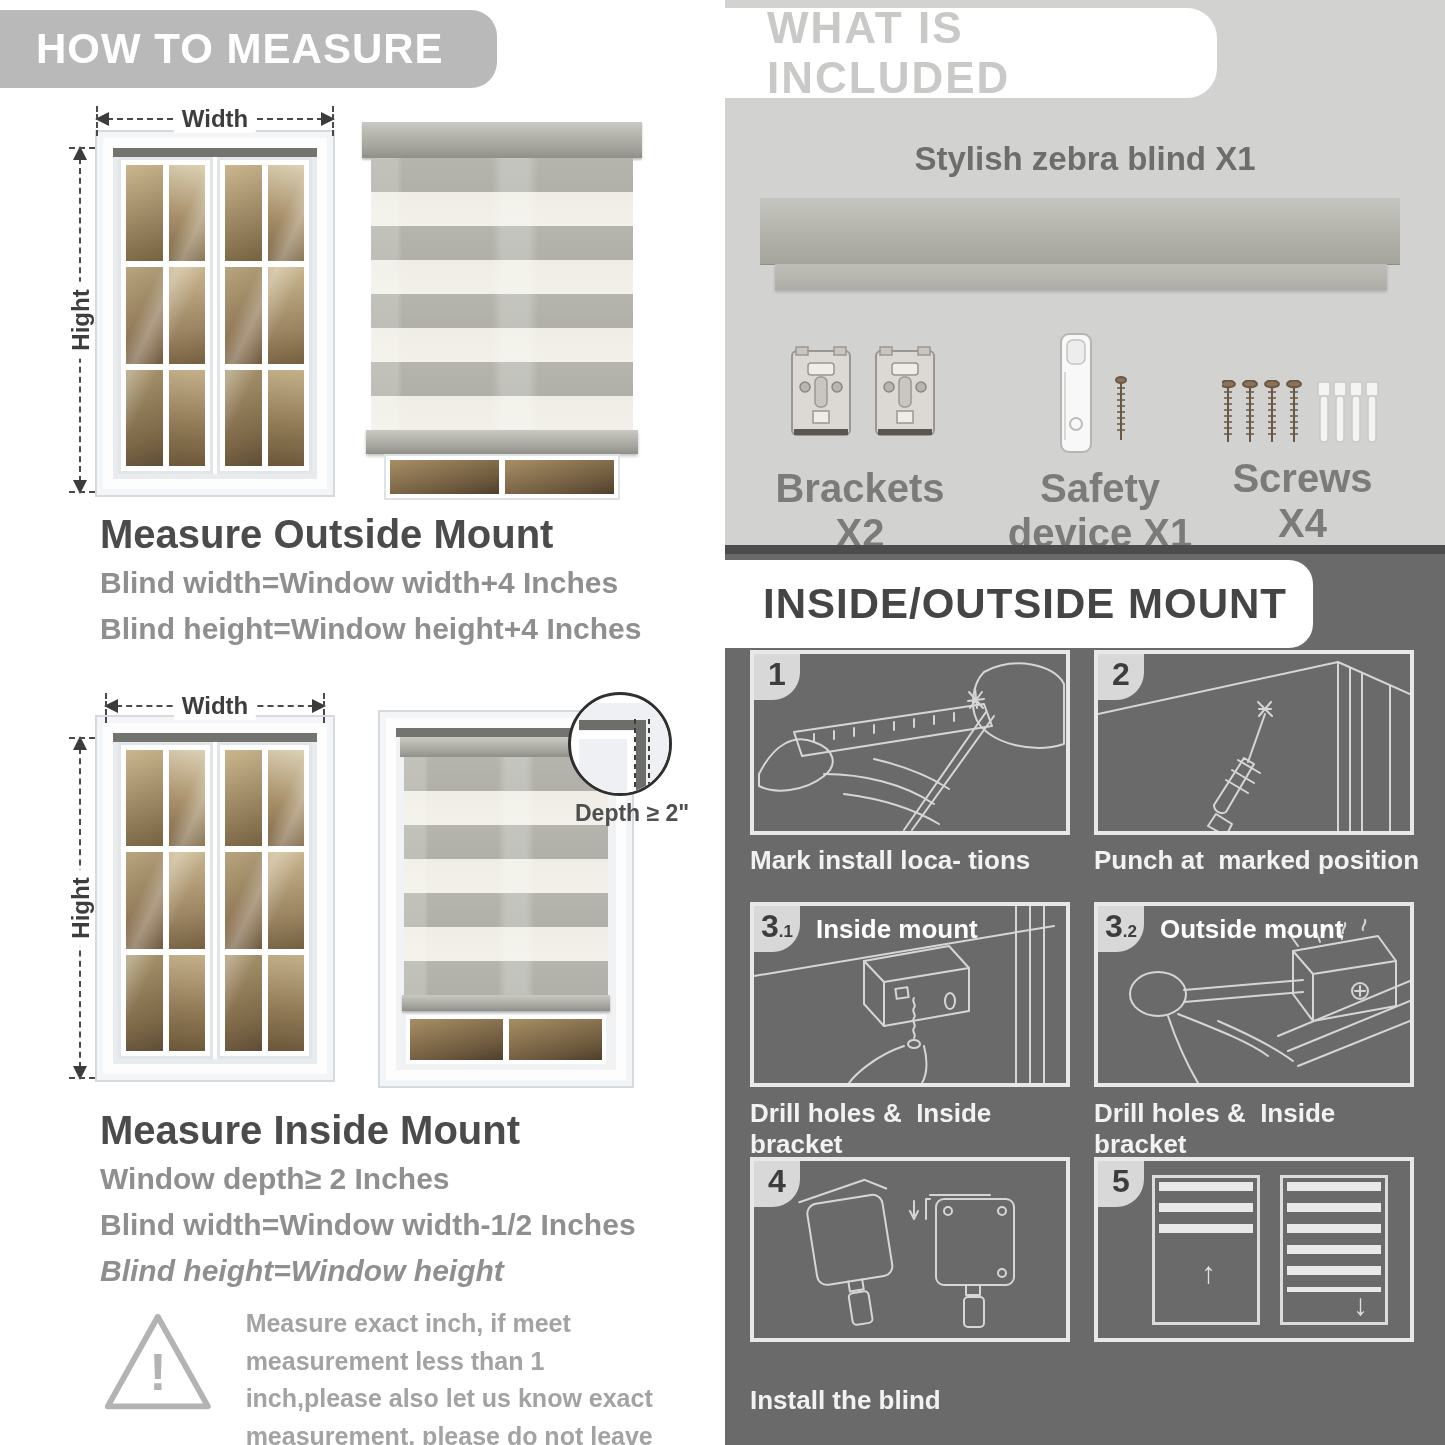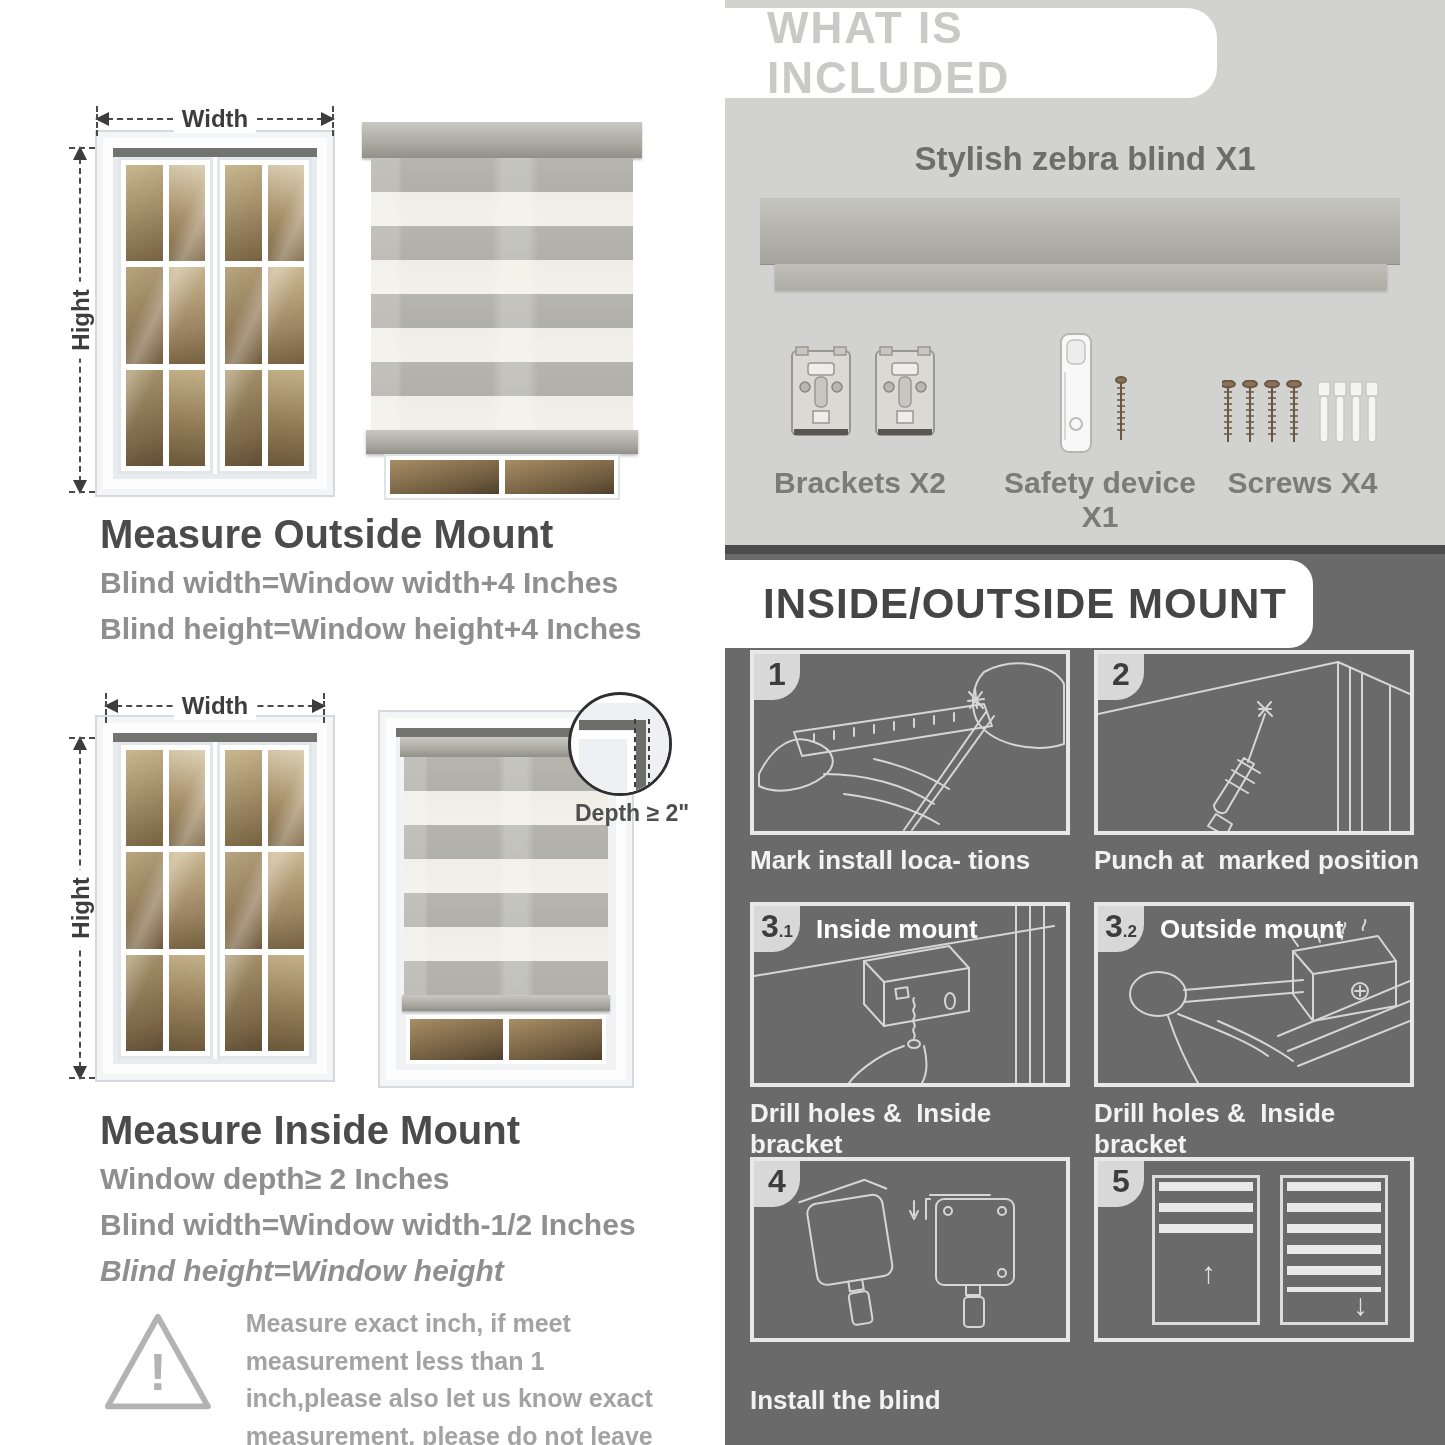--- a/index.html
+++ b/index.html
@@ -56,21 +56,21 @@
   
   .light-section{left:725px;top:0;width:720px;height:545px;background:#d2d2d0;}
   .wii-header{left:725px;top:8px;width:492px;height:90px;background:#ffffff;border-radius:0 30px 30px 0;
     display:flex;align-items:center;padding-left:42px;box-sizing:border-box;}
   .wii-header span{color:#c9c9c7;font-weight:bold;font-size:44px;letter-spacing:2px;}
   .product-title{left:725px;top:140px;width:720px;text-align:center;color:#6d6d6b;font-weight:bold;font-size:33px;}
   .headrail-main{left:760px;top:198px;width:640px;height:66px;
     background:linear-gradient(180deg,#c6c6c0,#b2b2aa 55%,#a5a59d);box-shadow:0 1px 0 #8f8f89;}
   .headrail-lip{left:775px;top:264px;width:612px;height:26px;
     background:linear-gradient(180deg,#bfbfb9,#adada5);box-shadow:0 2px 3px rgba(0,0,0,.18);}
-  .item-label{color:#7b7b79;font-weight:bold;font-size:30px;text-align:center;}
+  .item-label{color:#7b7b79;font-weight:bold;font-size:40px;text-align:center;}
 
   .dark-strip{left:725px;top:545px;width:720px;height:9px;background:#4c4c4c;}
   .dark-section{left:725px;top:554px;width:720px;height:891px;background:#6a6a6a;}
   .mount-header{left:725px;top:560px;width:588px;height:88px;background:#ffffff;border-radius:0 24px 24px 0;
     display:flex;align-items:center;padding-left:38px;box-sizing:border-box;}
   .mount-header span{color:#454545;font-weight:bold;font-size:42px;letter-spacing:1px;}
 
   .step-box{position:absolute;width:320px;height:185px;border:4px solid #e8e8e8;box-sizing:border-box;background:#6a6a6a;}
   .badge{position:absolute;left:0;top:0;width:46px;height:46px;background:#d8d8d8;border-radius:0 0 60% 0;
     display:flex;align-items:flex-start;justify-content:center;}
@@ -84,20 +84,23 @@
   .mini-arrow{position:absolute;color:#e0e0e0;font-size:30px;font-weight:bold;}
 
   svg{display:block;}
   .lineart{stroke:#d6d6d6;stroke-width:2;fill:none;stroke-linecap:round;stroke-linejoin:round;}
 </style>
 </head>
 <body>
 
 <div id="page">
 
+  <div class="abs htm-header">
+    <span>HOW TO MEASURE</span>
+  </div>
 
   <div class="abs" style="left:95px;top:130px;width:240px;height:367px;">
     <div class="window abs" style="left:0;top:0;right:0;bottom:0;">
       <div class="win-inner">
         <div class="win-recess"></div>
         <div class="sashes">
           <div class="sash">
             <div class="pane"></div>
               <div class="pane"></div>
             <div class="pane"></div>
@@ -325,21 +328,21 @@
         <g transform="translate(144,2)">
             <rect x="0" y="0" width="12" height="14" rx="2"></rect>
             <rect x="2" y="14" width="8" height="46" rx="4"></rect>
           </g>
       </g>
     </svg>
   </div>
 
   <div class="abs item-label" style="left:760px;top:466px;width:200px;">Brackets X2</div>
   <div class="abs item-label" style="left:985px;top:466px;width:230px;">Safety device X1</div>
-  <div class="abs item-label" style="left:1220px;top:466px;width:165px;">Screws X4</div>
+  <div class="abs item-label" style="left:1220px;top:456px;width:165px;">Screws X4</div>
 
   <div class="abs dark-strip"></div>
   <div class="abs dark-section"></div>
   <div class="abs mount-header">
     <span>INSIDE/OUTSIDE MOUNT</span>
   </div>
 
   <div class="step-box" style="left:750px;top:650px;">
     <div class="badge">
       <span class="num">1</span>

